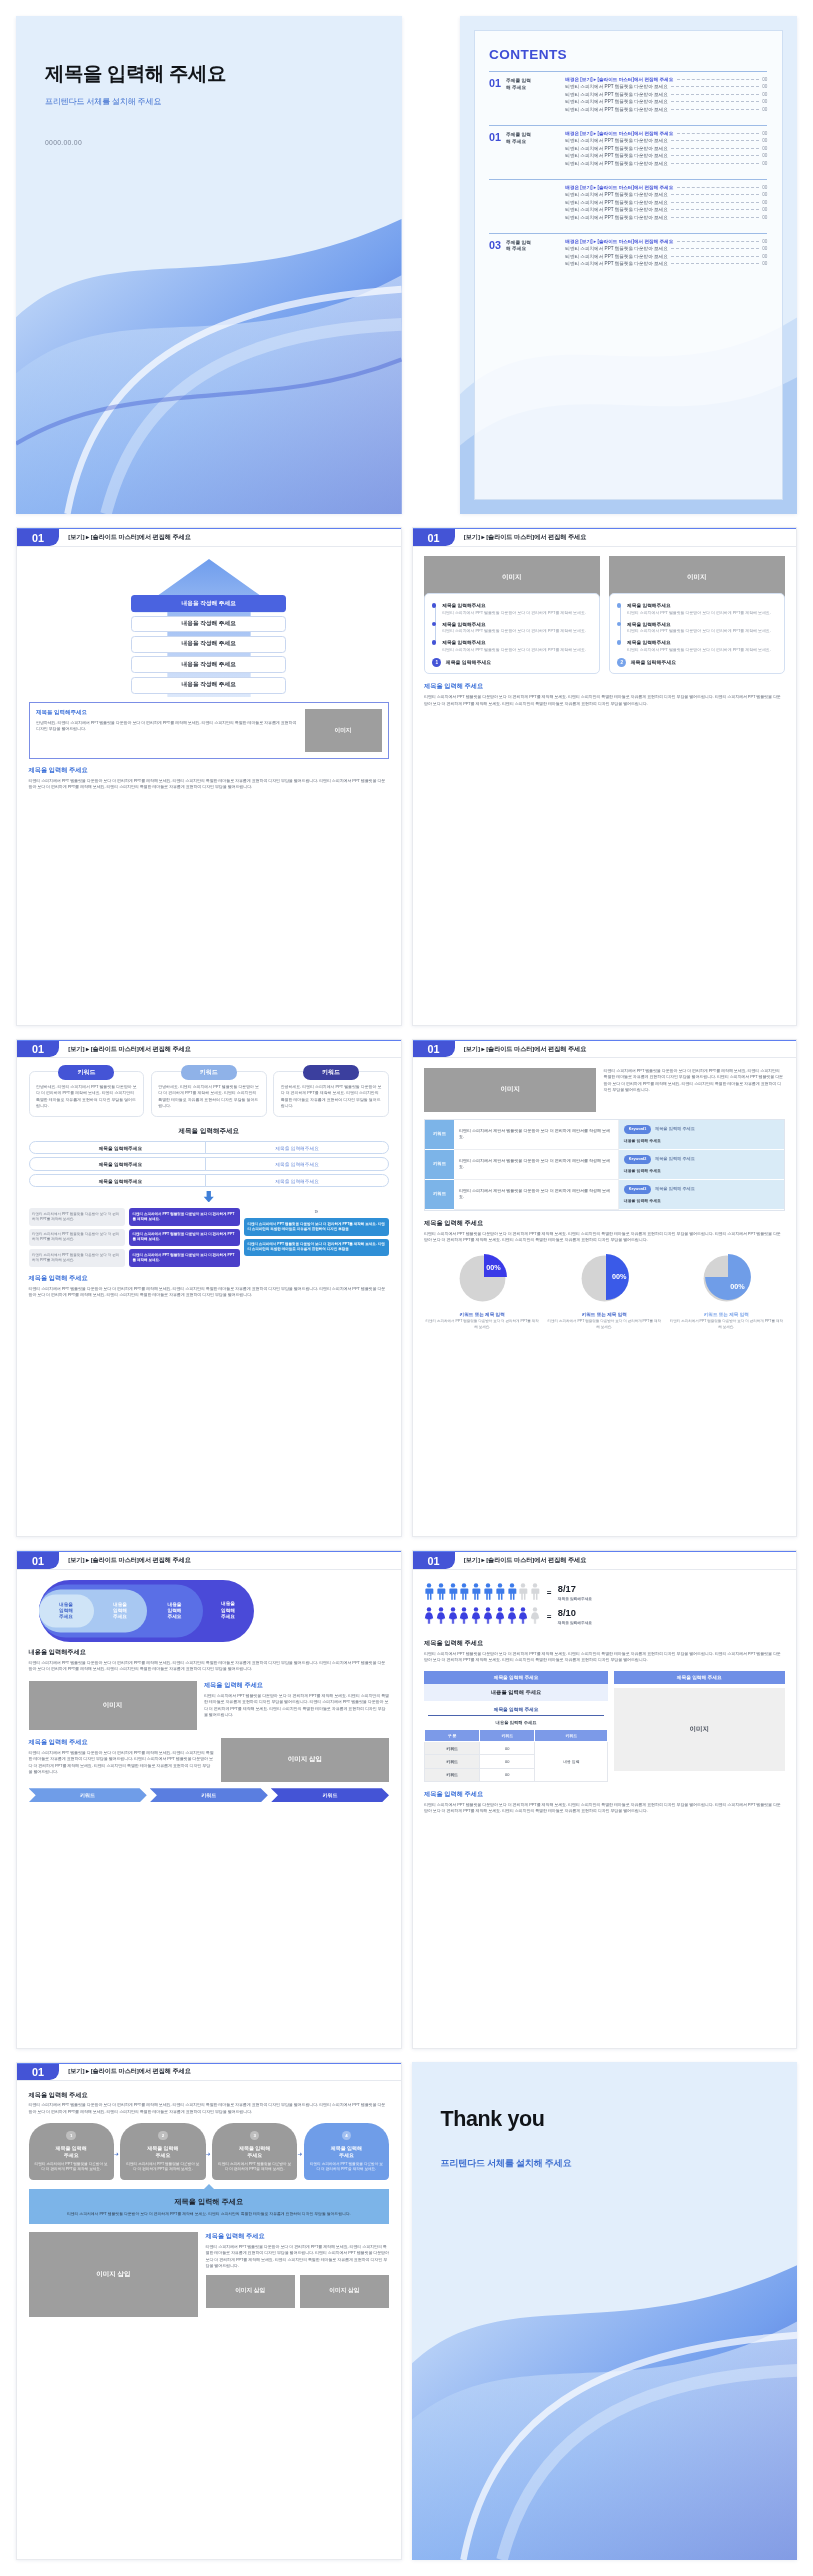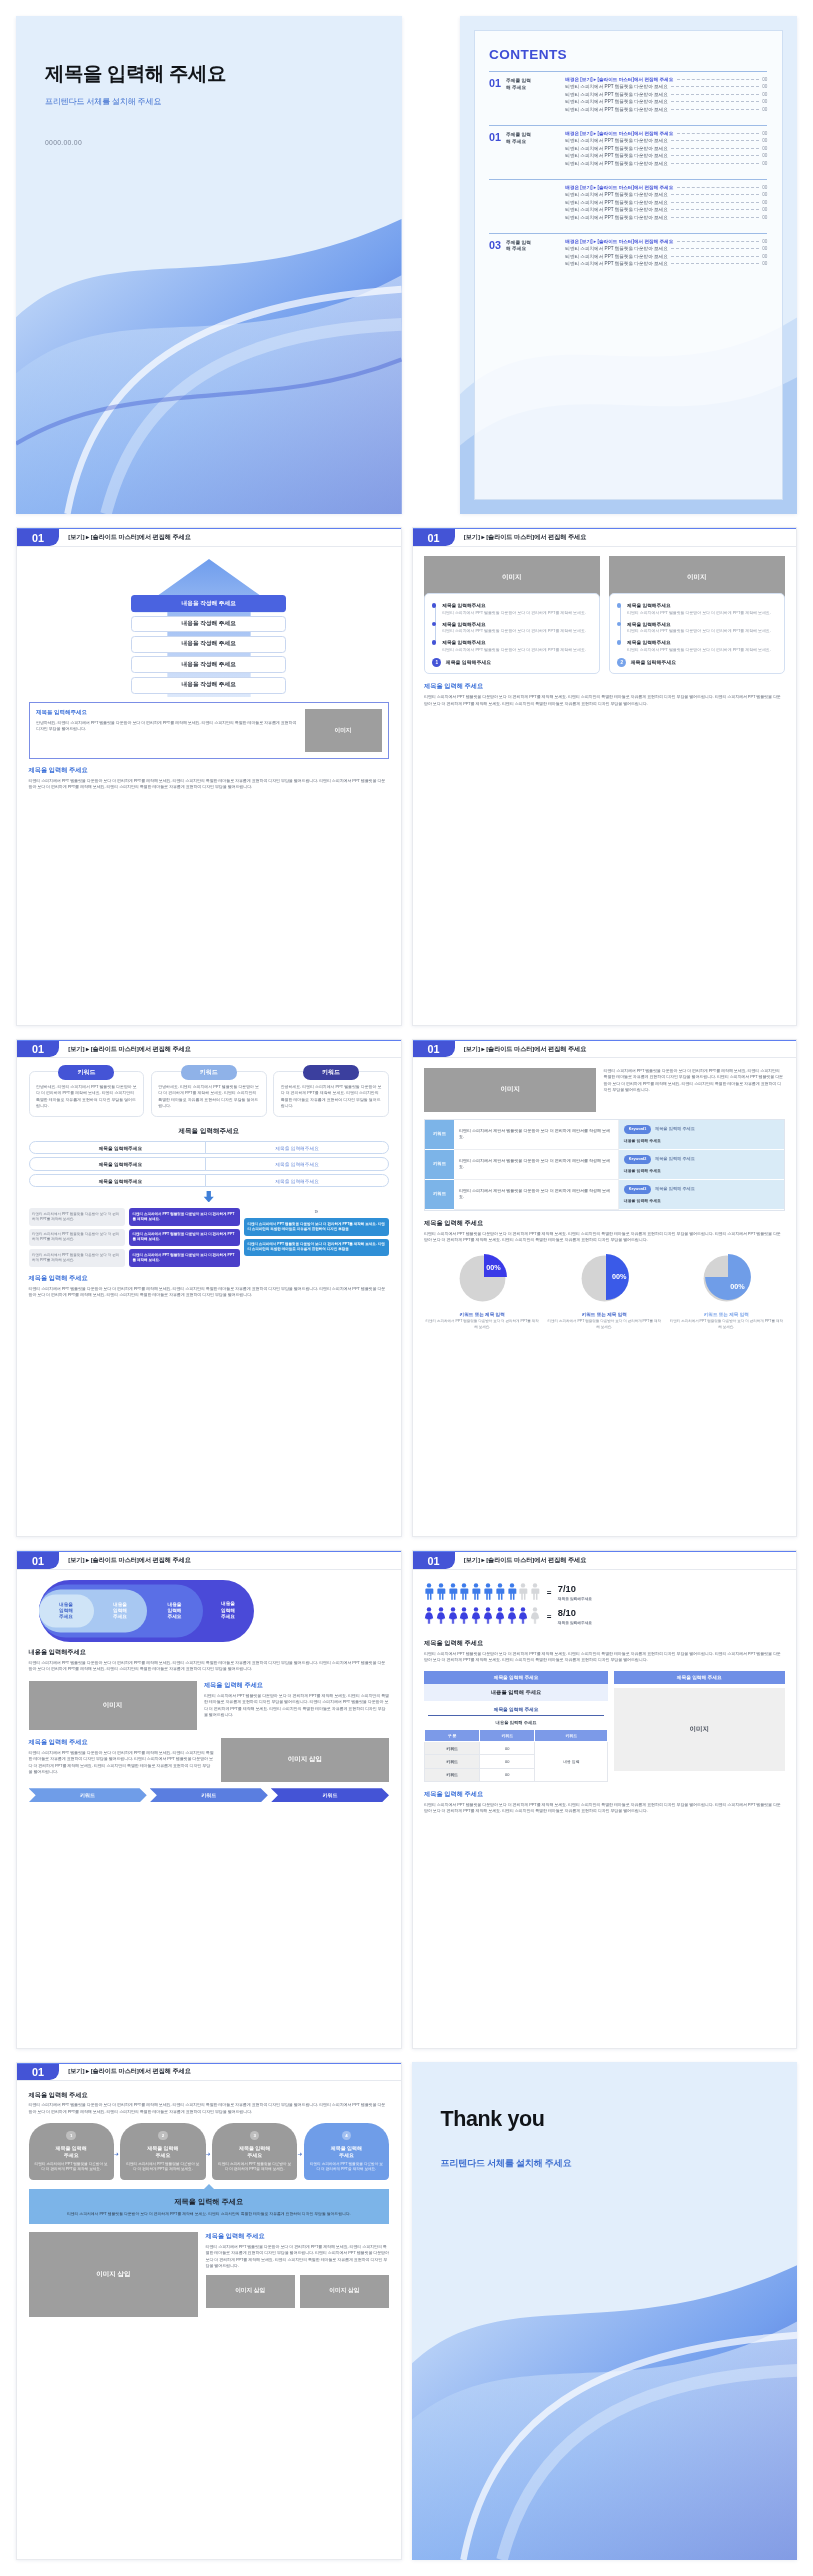--- a/index.html
+++ b/index.html
@@ -684,21 +684,21 @@
                   <circle cx="7" cy="3.4" r="3.1" fill="#d5d7da"></circle>
                   <path d="M2.2,7.6 h9.6 a1.3,1.3 0 0 1 1.3,1.3 v6.1 h-2.6 v8.6 h-2.2 v-8.6 h-1.6 v8.6 h-2.2 v-8.6 h-2.6 v-6.1 a1.3,1.3 0 0 1 1.3,-1.3 z" fill="#d5d7da"></path>
                 </svg></span>
               <span><svg width="10" height="17" viewBox="0 0 14 24">
                   <circle cx="7" cy="3.4" r="3.1" fill="#d5d7da"></circle>
                   <path d="M2.2,7.6 h9.6 a1.3,1.3 0 0 1 1.3,1.3 v6.1 h-2.6 v8.6 h-2.2 v-8.6 h-1.6 v8.6 h-2.2 v-8.6 h-2.6 v-6.1 a1.3,1.3 0 0 1 1.3,-1.3 z" fill="#d5d7da"></path>
                 </svg></span>
             </div>
             <div class="eq">=</div>
             <div>
-              <div class="ratio">7/10</div>
+              <div class="ratio">8/17</div>
               <div class="ratio-sub">제목을 입력해주세요</div>
             </div>
           </div>
           <div class="people">
             <div class="prow">
               <span><svg width="10" height="17" viewBox="0 0 14 24">
                   <circle cx="7" cy="3.4" r="3.1" fill="#3b3fe0"></circle>
                   <path d="M7,7.4 c3,0 4.6,2 5.2,5.2 l0.7,3.6 h-2.6 l-0.3,-1.6 l0.9,2.6 h-2.3 v6.6 h-1.3 v-6.6 h-0.6 v6.6 h-1.3 v-6.6 h-2.3 l0.9,-2.6 l-0.3,1.6 h-2.6 l0.7,-3.6 c0.6,-3.2 2.2,-5.2 5.2,-5.2 z" fill="#3b3fe0"></path>
                 </svg></span>
               <span><svg width="10" height="17" viewBox="0 0 14 24">

